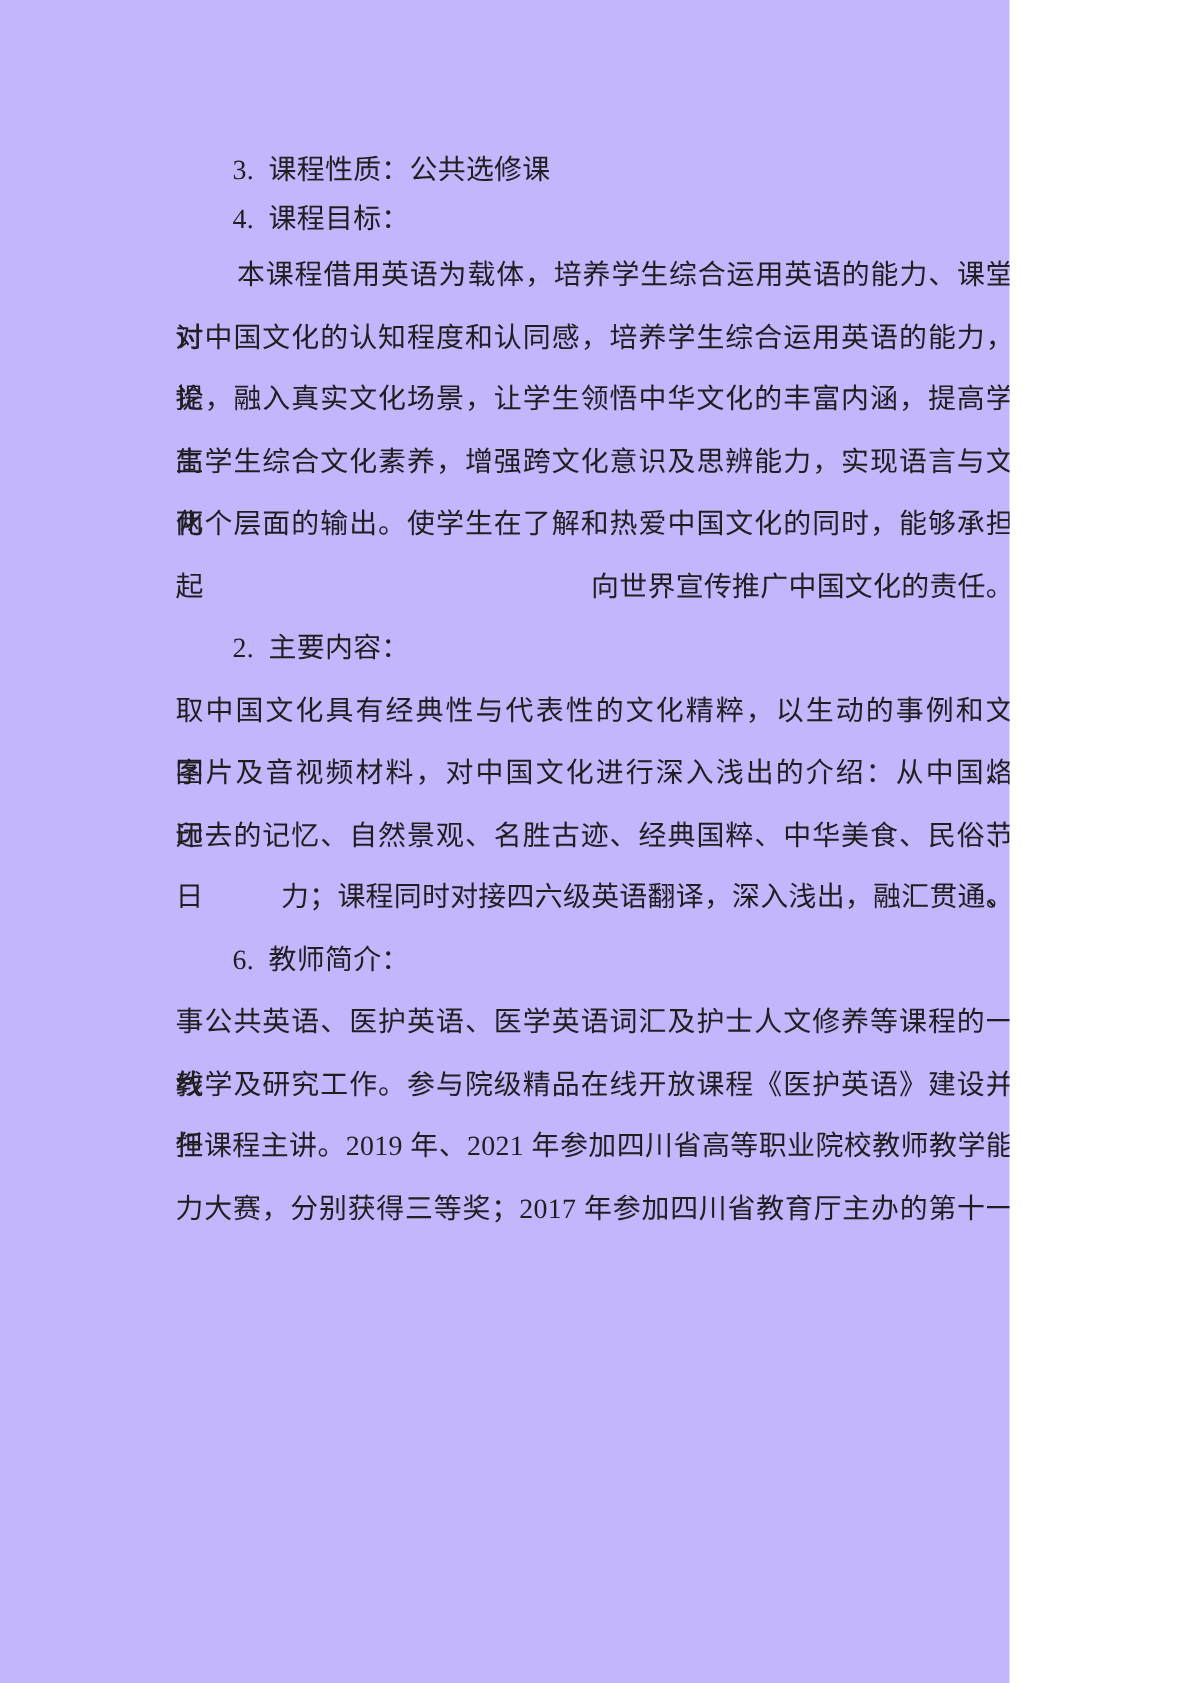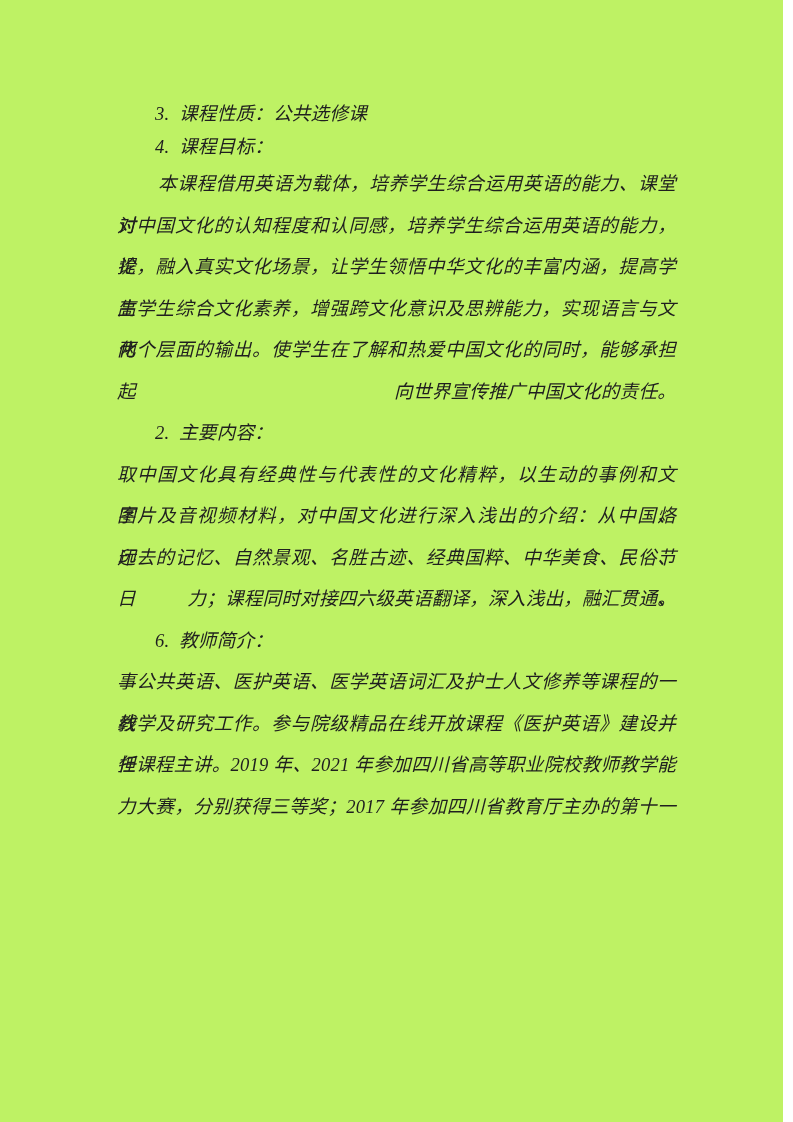--- a/index.html
+++ b/index.html
@@ -2,27 +2,26 @@
 <html lang="zh-CN"><head>
 <meta charset="utf-8">
 <style>
   html, body {
     margin: 0;
     padding: 0;
     background: #ffffff;
   }
   .page {
     position: relative;
-    width: 783px;
+    width: 673px;
     height: 1122px;
-    background: #bef264;
+    background: #c4b5fd;
     overflow: hidden;
     font-family: "Liberation Serif", "DejaVu Serif", serif;
     color: #1f1f1f;
-    font-style: italic;
   }
   .content {
     position: absolute;
     left: 117px;
     top: 97px;
     width: 559px;
   }
   .line {
     font-size: 18.6px;
     height: 41.5px;

